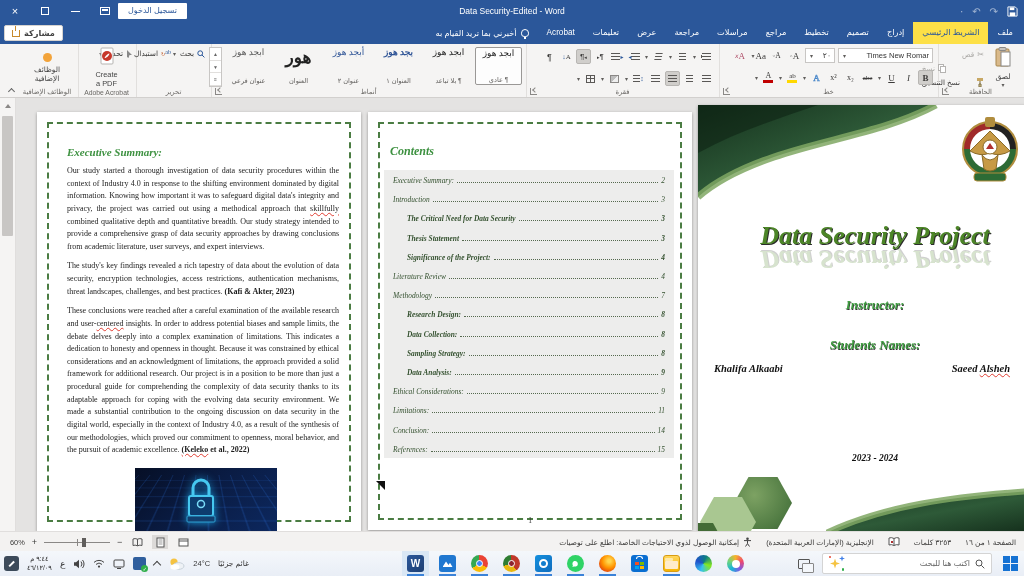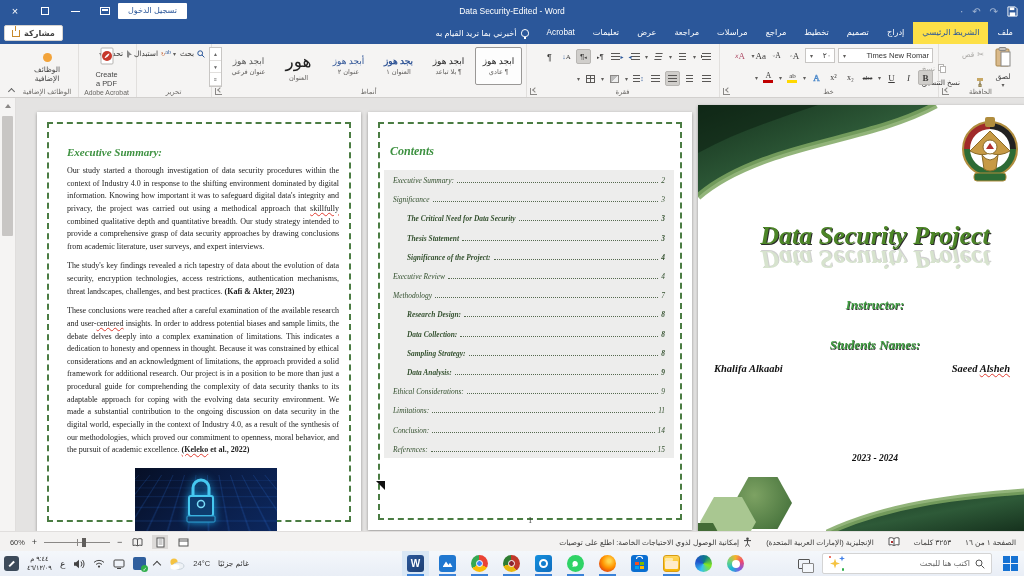--- a/index.html
+++ b/index.html
@@ -37,21 +37,21 @@
 .launcher:after{content:"";position:absolute;left:2px;bottom:2px;width:3px;height:3px;border-left:1px solid #8a8886;border-bottom:1px solid #8a8886;transform:rotate(45deg)}
 .rb{display:inline-flex;align-items:center;justify-content:center;height:15px;min-width:15px;border-radius:2px;font-size:9px;color:#3b3a39}
 .rb.active{background:#d0cecb;border:1px solid #b8b6b3}
 .rb.dim{color:#a9a7a4}
 .caret{font-size:6px;color:#605e5c;margin:0 1px}
 .bars{width:9px;height:7px;background:repeating-linear-gradient(to bottom,#5a5856 0,#5a5856 1px,transparent 1px,transparent 3px)}
 .bars.short{width:7px}
 .serifbtn{font-family:"Liberation Serif",serif}
 .combo{background:#fff;border:1px solid #c8c6c4;height:15px;display:flex;align-items:center;justify-content:space-between;padding:0 3px;font-size:7.6px;color:#333}
 
-.stylecard{width:47px;height:38px;border-radius:2px;display:flex;flex-direction:column;align-items:center;justify-content:center;gap:2px;margin-top:3px}
+.stylecard{width:47px;height:38px;border-radius:2px;display:flex;flex-direction:column;align-items:center;justify-content:space-between;gap:2px;margin-top:3px}
 .stylecard .prev{font-family:"Liberation Serif",serif;font-size:9px;color:#222;white-space:nowrap}
 .stylecard .nm{font-size:6.6px;color:#605e5c;white-space:nowrap}
 .stylecard.sel{border:1px solid #9a9896;background:#fdfdfd}
 .galscroll{width:13px;height:40px;margin-top:3px;border:1px solid #c8c6c4;background:#fff;display:flex;flex-direction:column}
 .galscroll div{flex:1;display:flex;align-items:center;justify-content:center;font-size:5px;color:#666;border-bottom:1px solid #e1dfdd}
 
 .docarea{position:absolute;left:0;top:98px;width:1024px;height:433px;background:#e4e3e2;overflow:hidden}
 .vscroll{position:absolute;left:0;top:0;width:16px;height:433px;background:#f5f4f3;border-right:1px solid #e0dedd}
 .vscroll .up{position:absolute;top:2px;left:2px;width:11px;height:11px;display:flex;align-items:center;justify-content:center}
 .vscroll .up:after{content:"";border-left:3px solid transparent;border-right:3px solid transparent;border-bottom:4px solid #8a8886}
@@ -306,21 +306,21 @@
         </div>
         <div class="stylecard">
           <span class="prev" style="color:#2f5496;font-weight:bold">بجد هوز</span>
           <span class="nm">العنوان ١</span>
         </div>
         <div class="stylecard">
           <span class="prev" style="color:#2f5496">أبجد هوز</span>
           <span class="nm">عنوان ٢</span>
         </div>
         <div class="stylecard">
-          <span class="prev" style="font-size:17px;font-weight:normal">هور</span>
+          <span class="prev" style="font-size:17px;font-weight:bold">هور</span>
           <span class="nm">العنوان</span>
         </div>
         <div class="stylecard">
           <span class="prev" style="color:#595959">ابجد هوز</span>
           <span class="nm">عنوان فرعي</span>
         </div>
         <div class="galscroll">
           <div>▲</div>
           <div>▼</div>
           <div>≡</div>
@@ -414,41 +414,41 @@
     <div class="page" style="left:368px;top:14px;width:324px;height:418px">
       <div class="dashed"></div>
       <div class="p2head">Contents</div>
       <div class="toc">
         <div class="tocrow">
             <span>Executive Summary:</span>
             <span class="lead"></span>
             <span>2</span>
           </div>
         <div class="tocrow">
-            <span>Significance</span>
+            <span>Introduction</span>
             <span class="lead"></span>
             <span>3</span>
           </div>
         <div class="tocrow l2">
             <span>The Critical Need for Data Security</span>
             <span class="lead"></span>
             <span>3</span>
           </div>
         <div class="tocrow l2">
             <span>Thesis Statement</span>
             <span class="lead"></span>
             <span>3</span>
           </div>
         <div class="tocrow l2">
             <span>Significance of the Project:</span>
             <span class="lead"></span>
             <span>4</span>
           </div>
         <div class="tocrow">
-            <span>Executive Review</span>
+            <span>Literature Review</span>
             <span class="lead"></span>
             <span>4</span>
           </div>
         <div class="tocrow">
             <span>Methodology</span>
             <span class="lead"></span>
             <span>7</span>
           </div>
         <div class="tocrow l2">
             <span>Research Design:</span>

